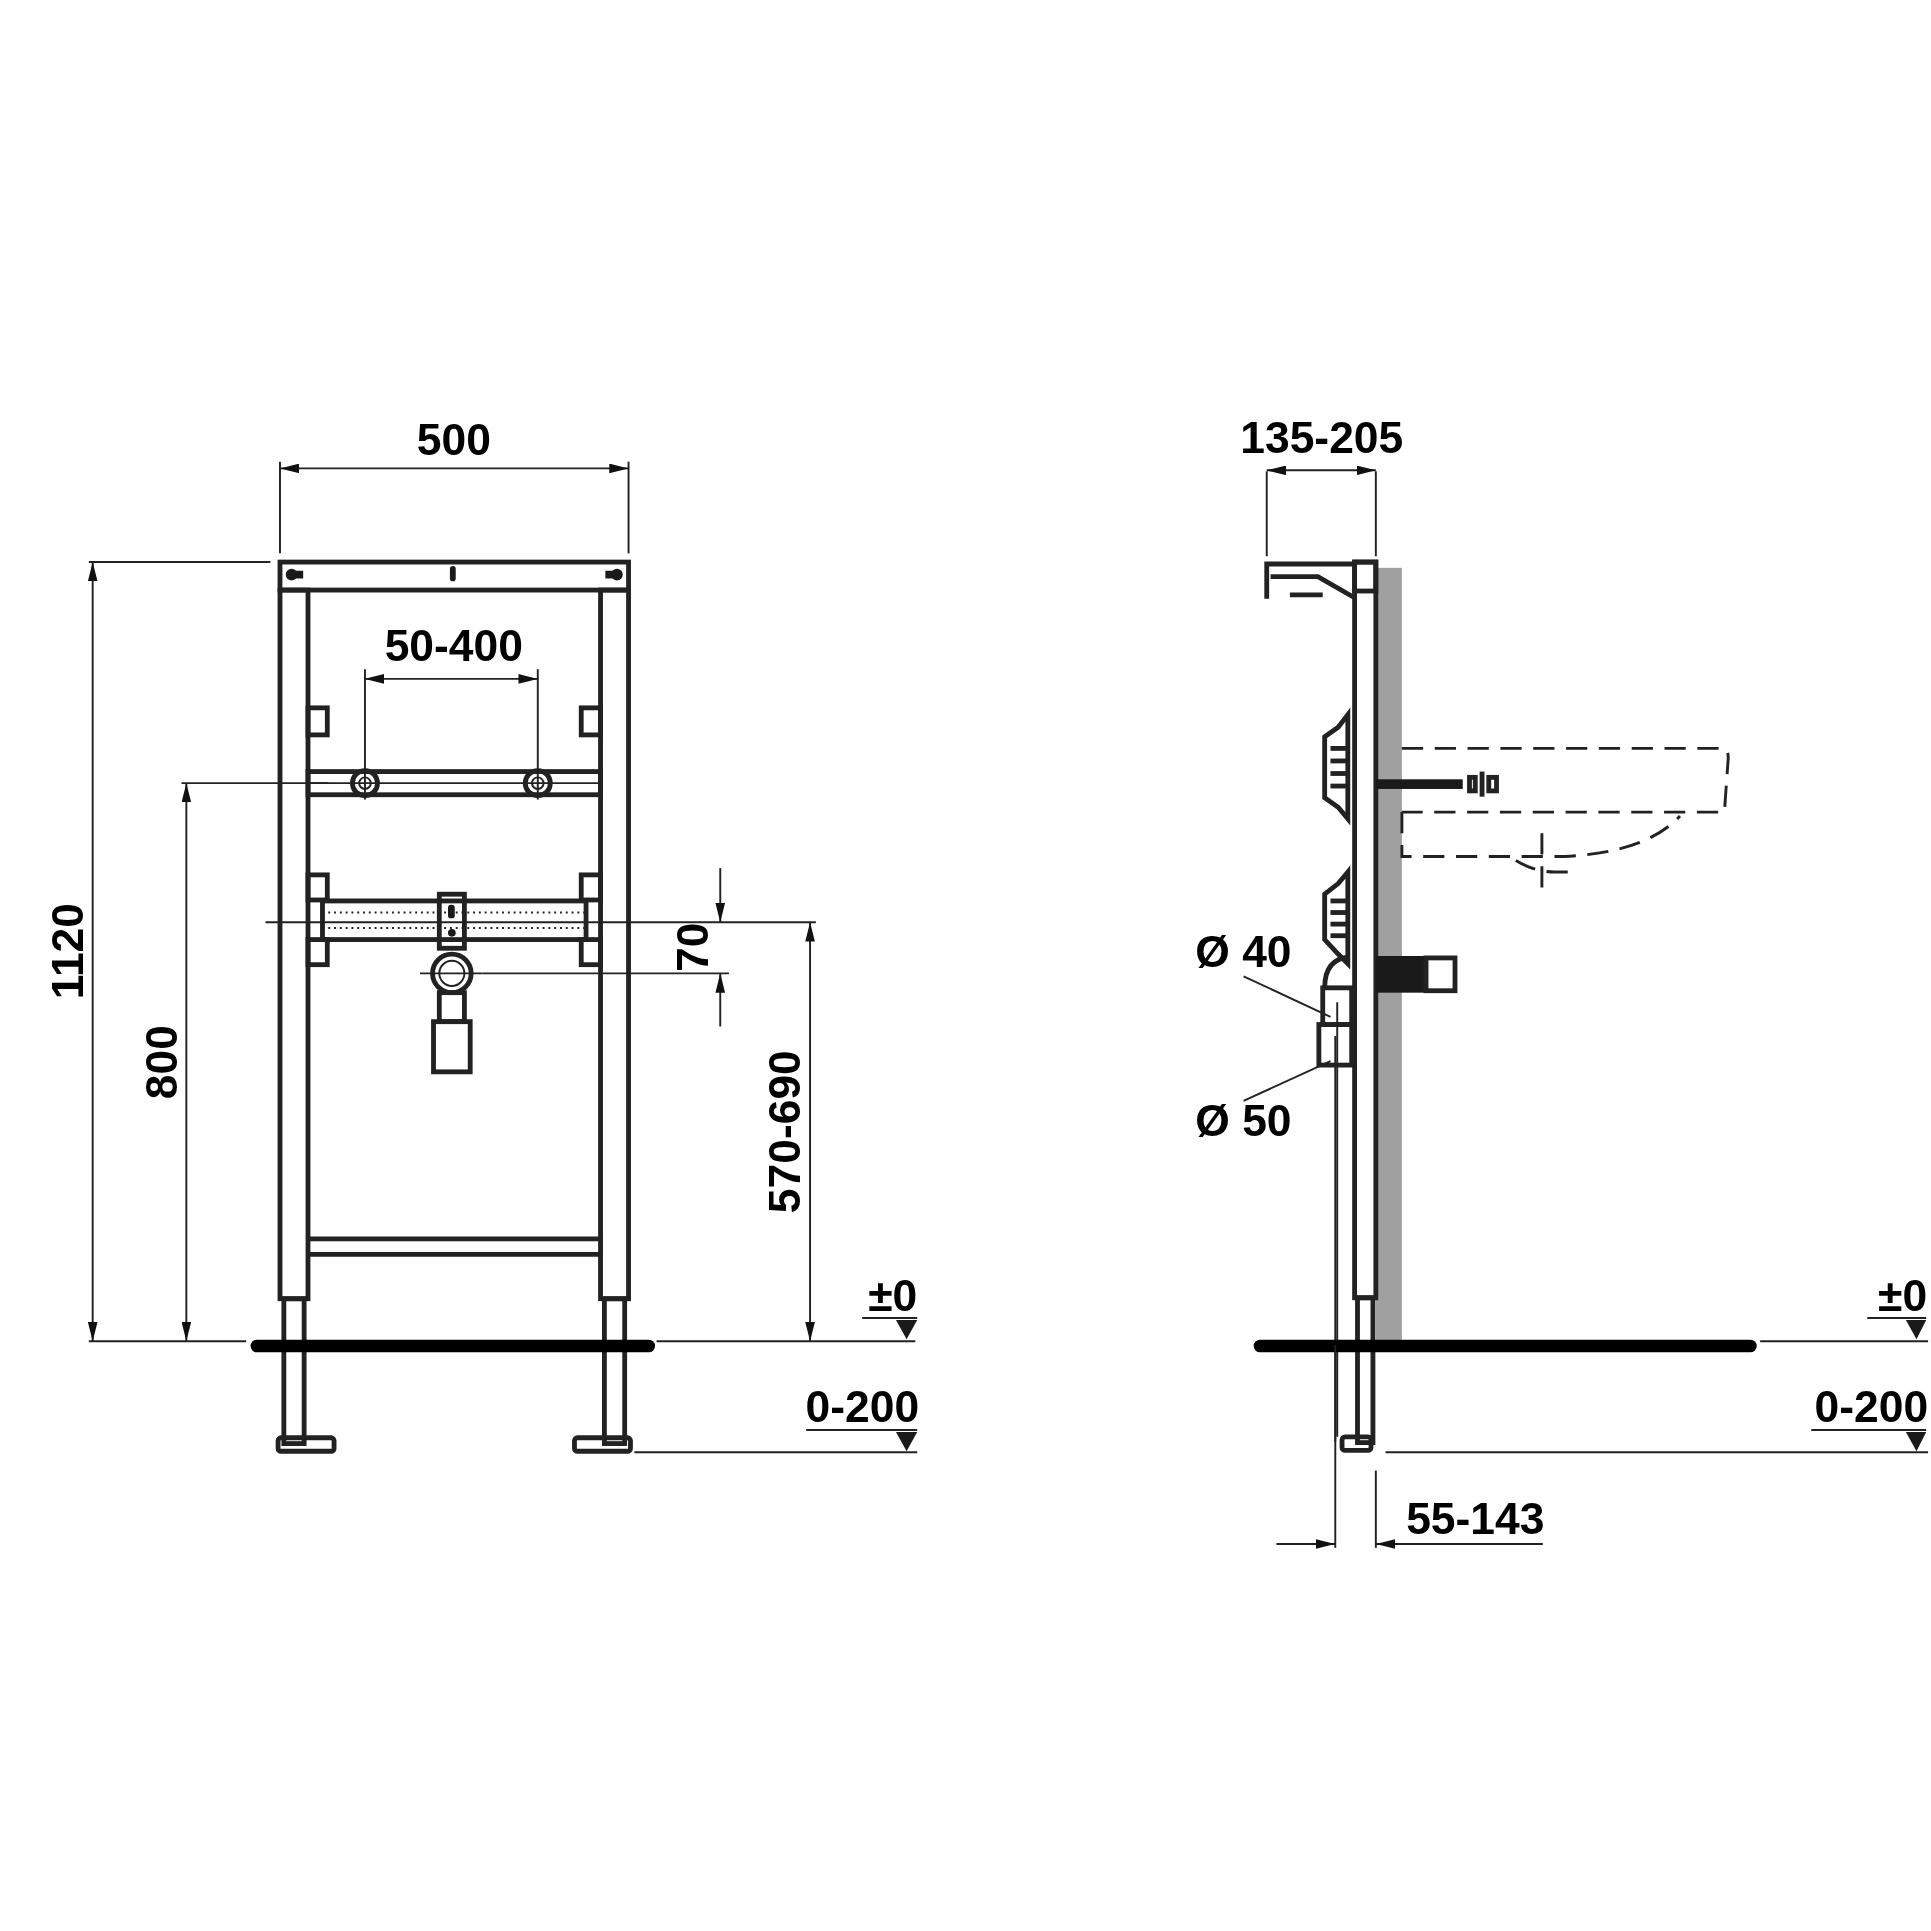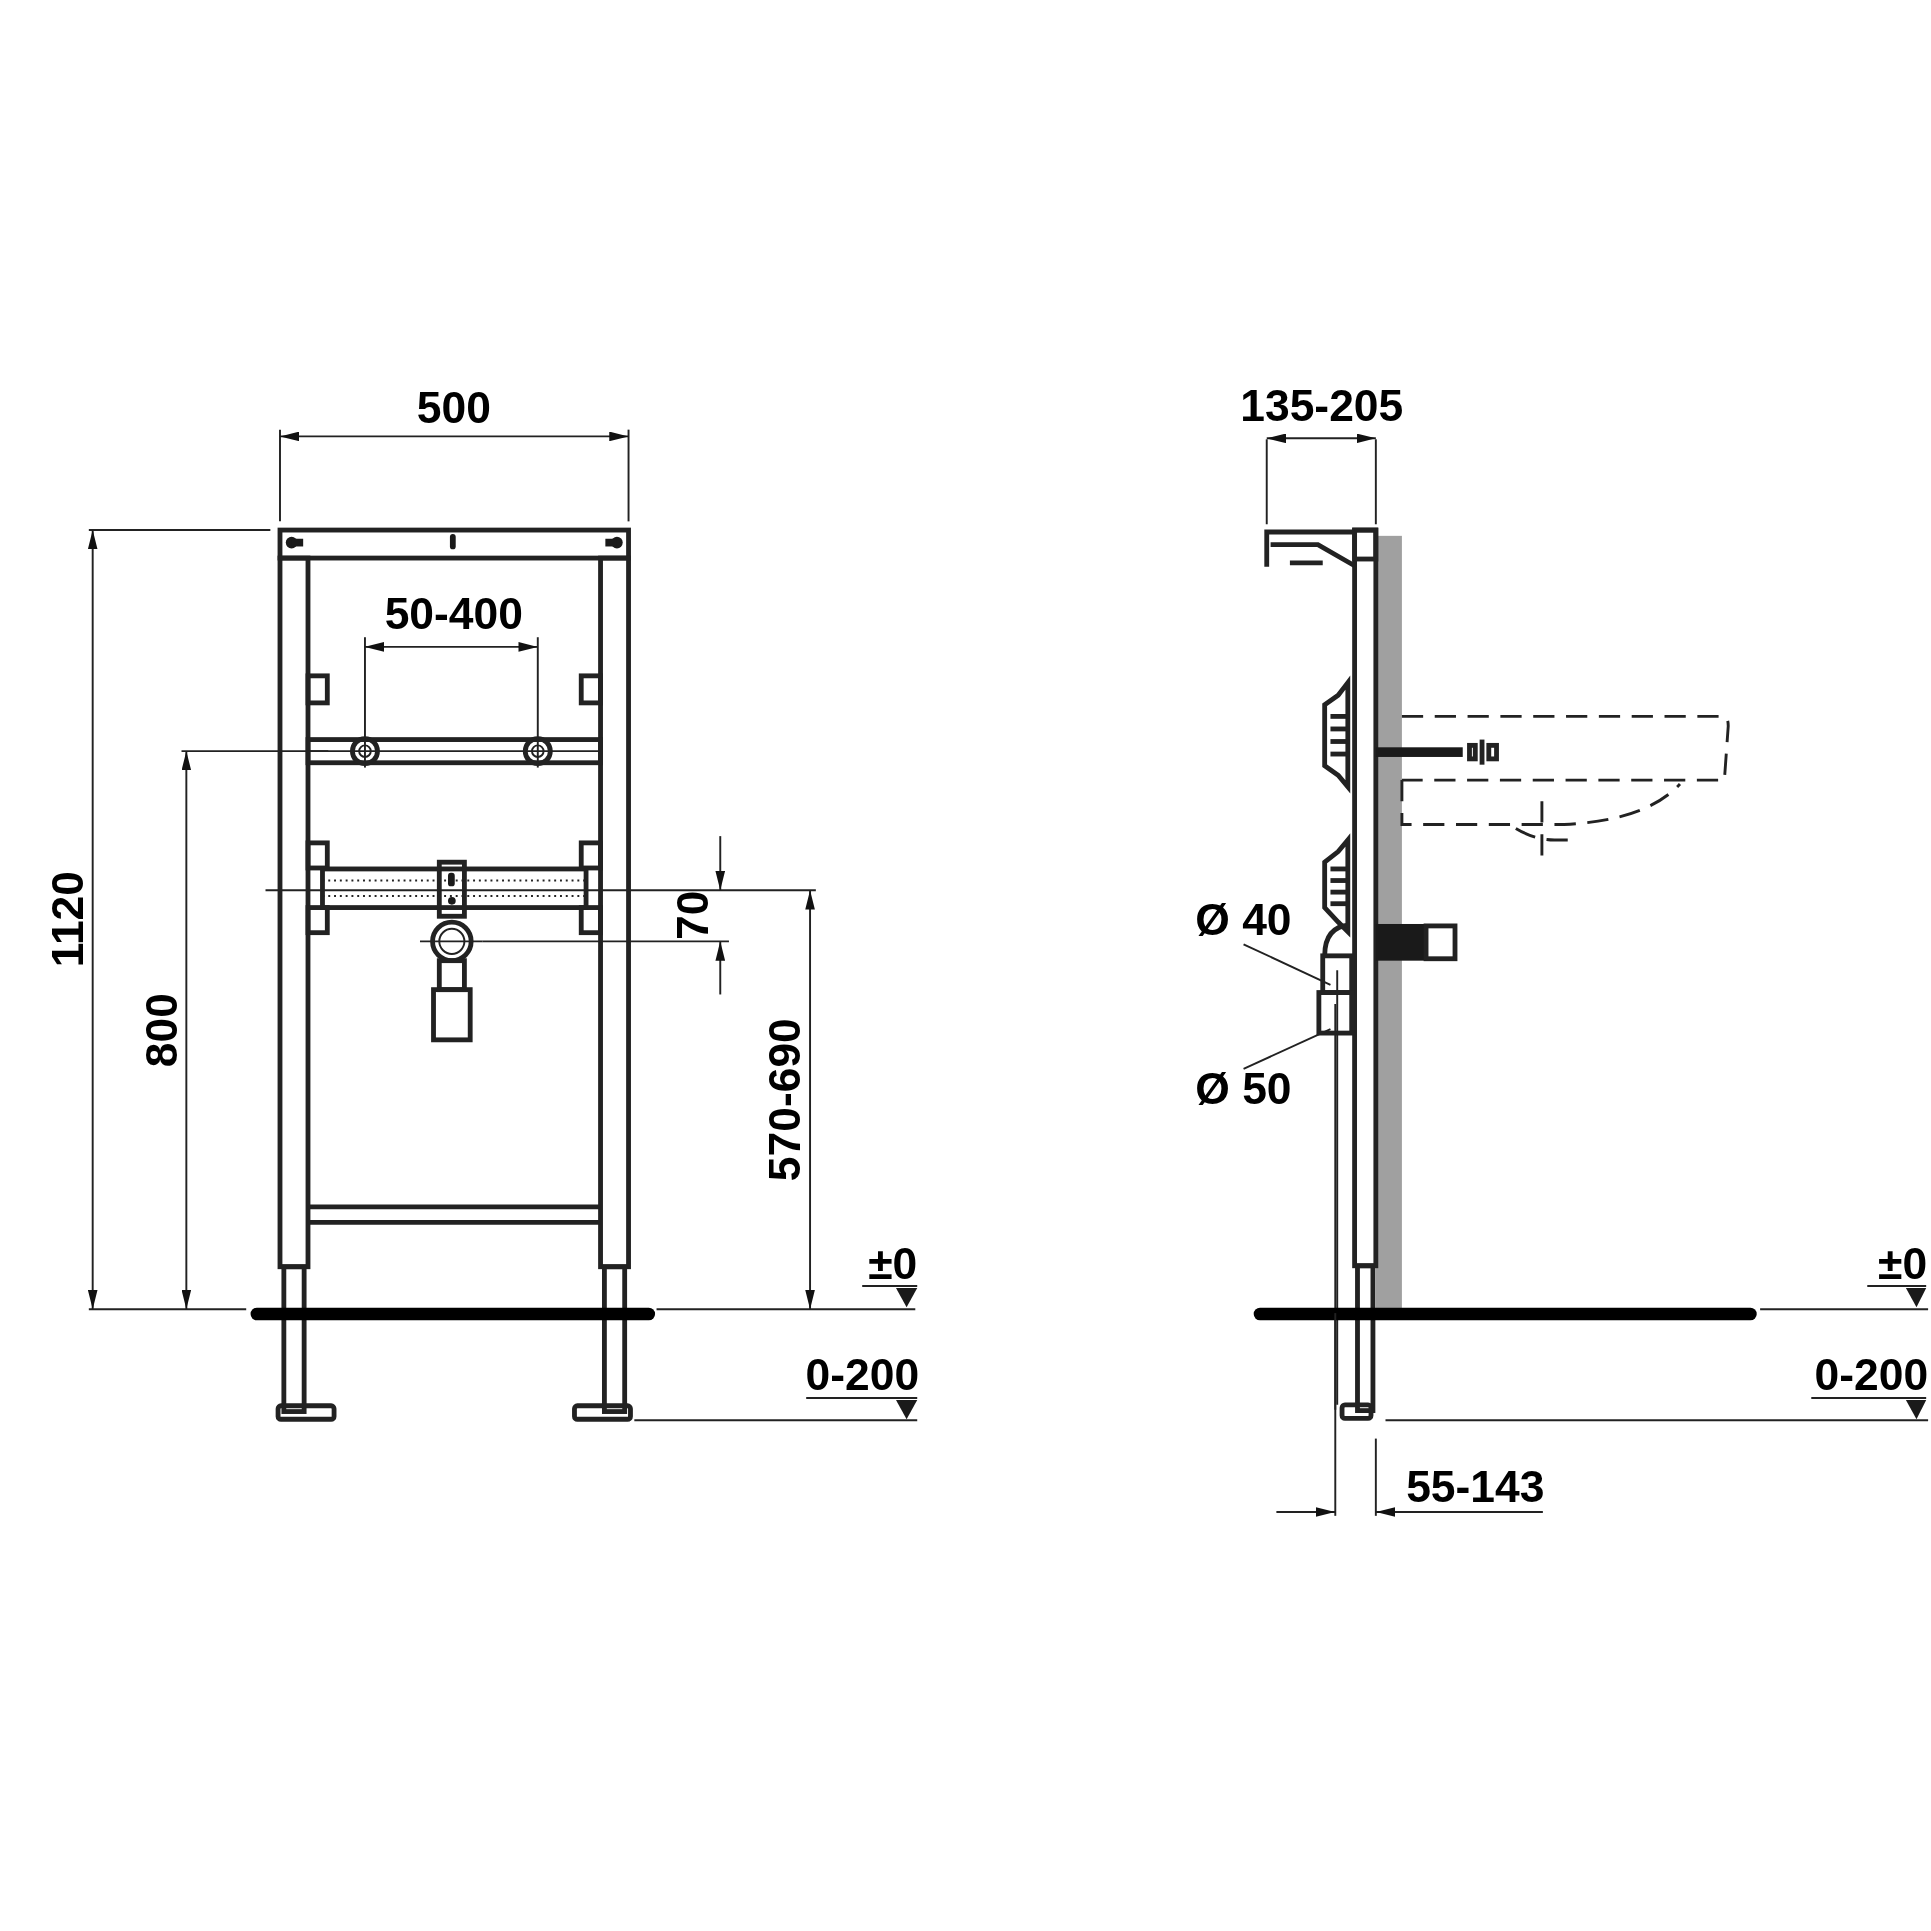--- a/index.html
+++ b/index.html
@@ -1,16 +1,16 @@
 <!DOCTYPE html>
 <html><head>
 <meta charset="utf-8">
 <style>
   html,body{margin:0;padding:0;background:#ffffff;}
-  #canvas{width:1931px;height:1637px;position:relative;background:#fff;}
+  #canvas{width:1931px;height:1637px;position:relative;background:#fff;margin-top:32px;}
   svg{position:absolute;left:0;top:0;}
   .dimtxt{font-family:"Liberation Sans", sans-serif;font-weight:bold;font-size:46px;fill:#000;}
   .thin{stroke:#222;stroke-width:2;fill:none;}
   .mid{stroke:#222;stroke-width:5;fill:none;}
   .thick{stroke:#000;stroke-width:13;stroke-linecap:round;fill:none;}
   .dash{stroke:#222;stroke-width:3;fill:none;stroke-dasharray:22 12;}
   .solid{fill:#1a1a1a;}
 </style>
 </head>
 <body>

